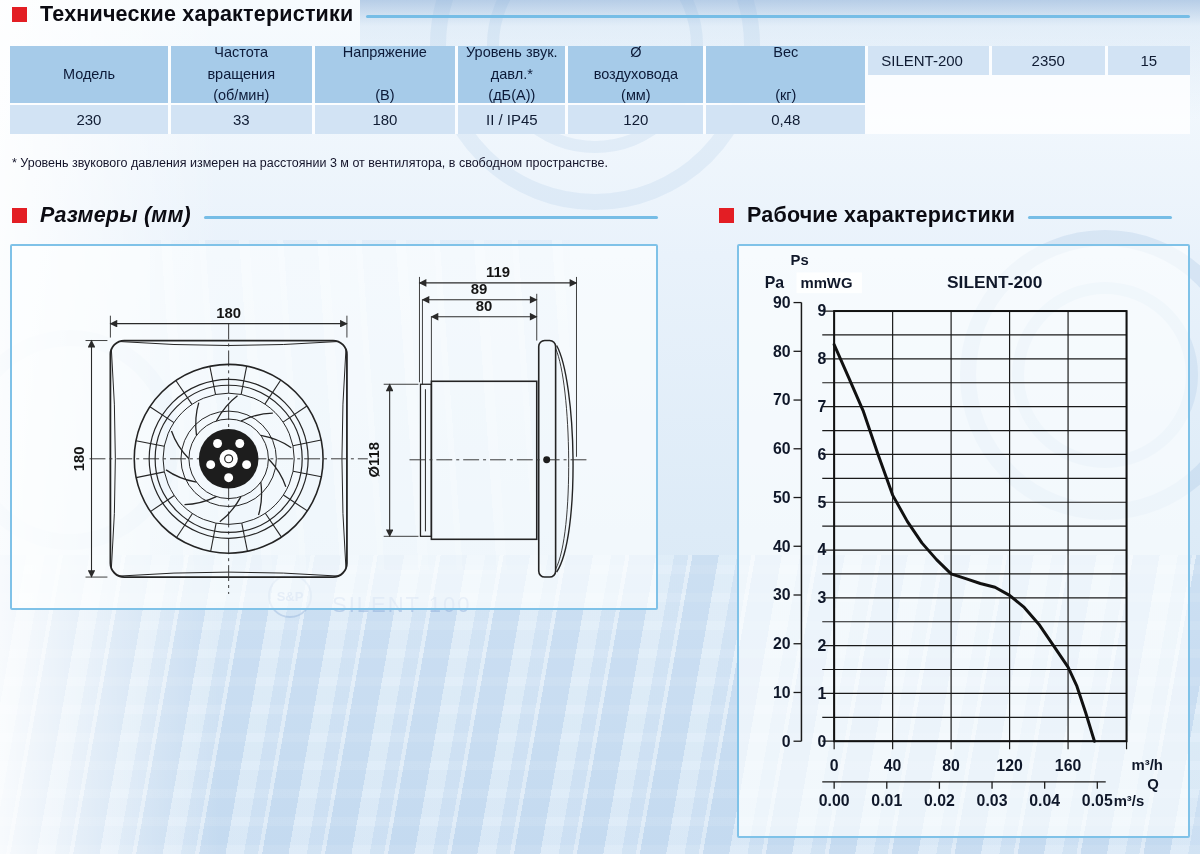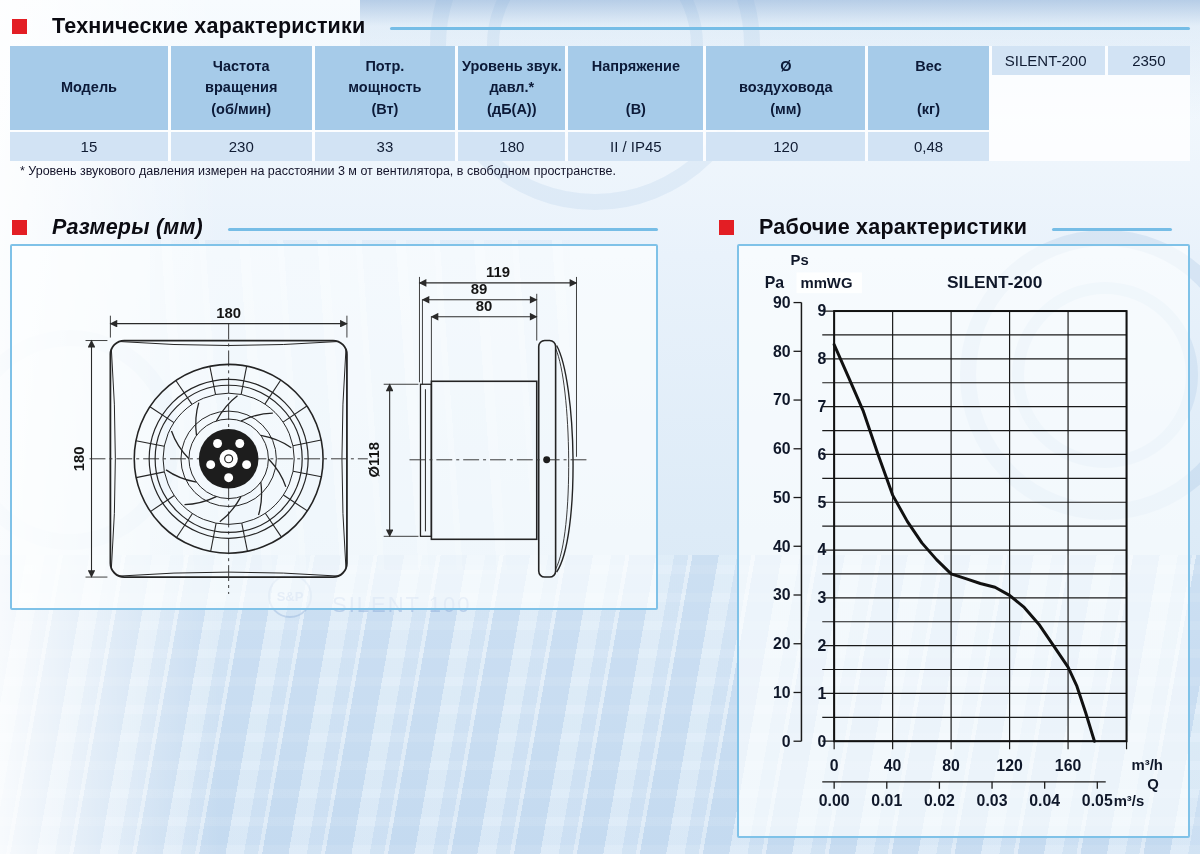--- a/index.html
+++ b/index.html
@@ -27,36 +27,36 @@
     background:
       repeating-linear-gradient(100deg,rgba(125,170,220,.20) 0 26px,rgba(237,246,252,.25) 26px 44px,rgba(160,195,235,.16) 44px 58px,rgba(255,255,255,.22) 58px 62px),
       repeating-linear-gradient(0deg,rgba(255,255,255,.18) 0 9px,rgba(255,255,255,0) 9px 28px);}
   .bg-buildings2{left:150px;top:240px;width:420px;height:330px;opacity:.5;
     background:repeating-linear-gradient(86deg,rgba(140,182,228,.18) 0 34px,rgba(255,255,255,.14) 34px 44px,rgba(186,212,240,.14) 44px 72px,rgba(255,255,255,.1) 72px 78px);}
   .bg-fadeleft{left:0;top:0;width:220px;height:854px;background:linear-gradient(90deg,rgba(255,255,255,.85),rgba(255,255,255,0));}
 
   
   .sec{position:absolute;display:flex;align-items:center;gap:13px;z-index:3;}
   .sec .sq{width:15px;height:15px;background:var(--accent);flex:0 0 auto;}
-  .sec h2{margin:12px;font-size:21.5px;font-weight:700;color:#0b0b12;letter-spacing:.2px;white-space:nowrap;}
+  .sec h2{margin:0;font-size:21.5px;font-weight:700;color:#0b0b12;letter-spacing:.2px;white-space:nowrap;}
   .sec .rule{flex:1;height:3px;background:var(--rule);border-radius:2px;margin-top:3px;}
   .sec1{left:12px;top:2px;width:1178px;}
   .sec2{left:12px;top:203px;width:646px;font-style:italic;}
   .sec3{left:719px;top:203px;width:453px;}
 
   
   .spec-table{position:absolute;left:10px;top:46px;width:1180px;z-index:3;
     display:grid;grid-template-columns:165fr 147fr 147fr 112fr 141fr 166fr 126fr 118fr 86fr;
     gap:2px 3px;background:rgba(253,254,255,.9);}
-  .th{background:var(--thbg);color:#0c1a38;font-weight:700;font-size:14.5px;line-height:21.5px;
-    text-align:center;white-space:pre-line;height:84px;display:flex;flex-direction:column;justify-content:center;}
+  .th{background:var(--thbg);color:#0c1a38;font-weight:400;font-size:14.5px;line-height:21.5px;
+    text-align:center;white-space:pre-line;height:57px;display:flex;flex-direction:column;justify-content:center;}
   .td{background:var(--tdbg);font-size:15px;height:29px;display:flex;align-items:center;justify-content:center;color:#101c33;}
   .td.first{justify-content:flex-start;padding-left:13px;}
 
-  .footnote{position:absolute;left:12px;top:156px;margin:8px;font-size:12.5px;color:#14142a;z-index:3;}
+  .footnote{position:absolute;left:12px;top:156px;margin:0;font-size:12.5px;color:#14142a;z-index:3;}
 
   
   .panel{position:absolute;border:2px solid var(--pborder);background:rgba(253,255,255,.66);border-radius:2px;z-index:2;}
   .dims-panel{left:10px;top:244px;width:648px;height:366px;}
   .chart-panel{left:737px;top:244px;width:453px;height:594px;}
   .panel svg{display:block;width:100%;height:100%;}
 
   svg text{font-family:"Liberation Sans",sans-serif;fill:#10182a;font-weight:700;}
   .dimt{font-size:15px;text-anchor:middle;fill:#151515;}
   .draw{stroke:#242424;fill:none;}
@@ -91,29 +91,26 @@
   <span class="sq"></span>
   <h2>Технические характеристики</h2>
   <span class="rule"></span>
 </header>
 
 <div class="spec-table" id="specTable">
     <div class="th">Модель</div>
     <div class="th">Частота
 вращения
 (об/мин)</div>
-    <div class="th">Потр.
-мощность
-(Вт)</div>
+    <div class="th">Напряжение
+
+(В)</div>
     <div class="th">Уровень звук.
 давл.*
 (дБ(А))</div>
-    <div class="th">Напряжение
-
-(В)</div>
     <div class="th">Ø
 воздуховода
 (мм)</div>
     <div class="th">Вес
 
 (кг)</div>
     <div class="td first">SILENT-200</div>
     <div class="td">2350</div>
     <div class="td">15</div>
     <div class="td">230</div>

